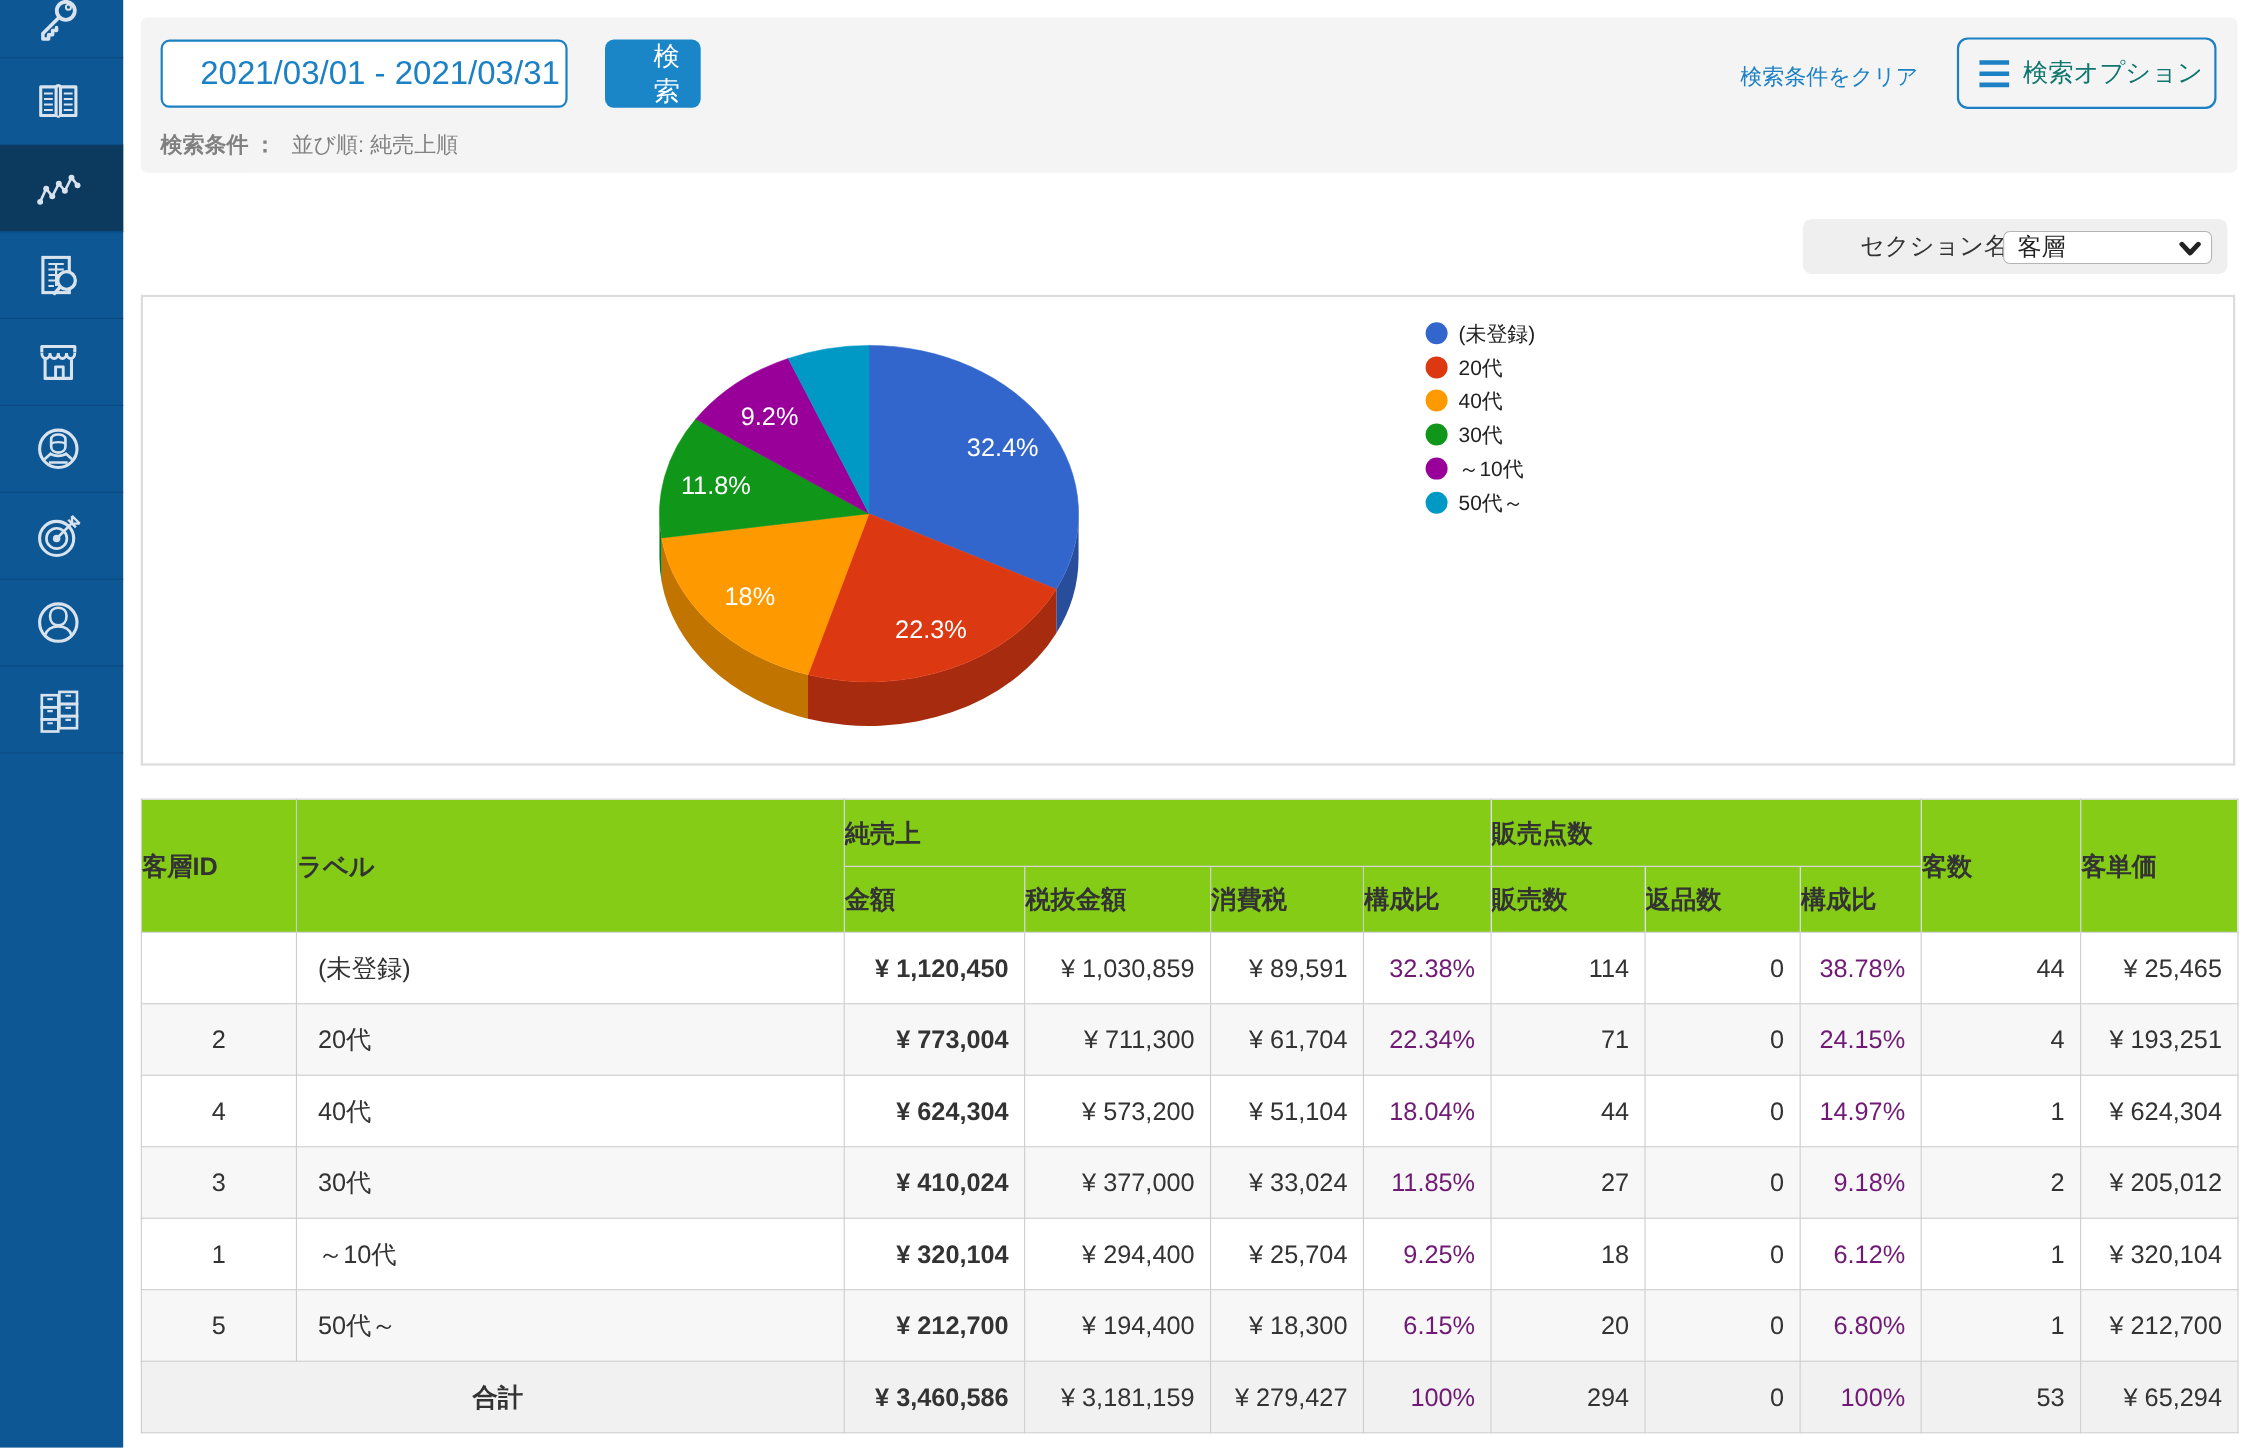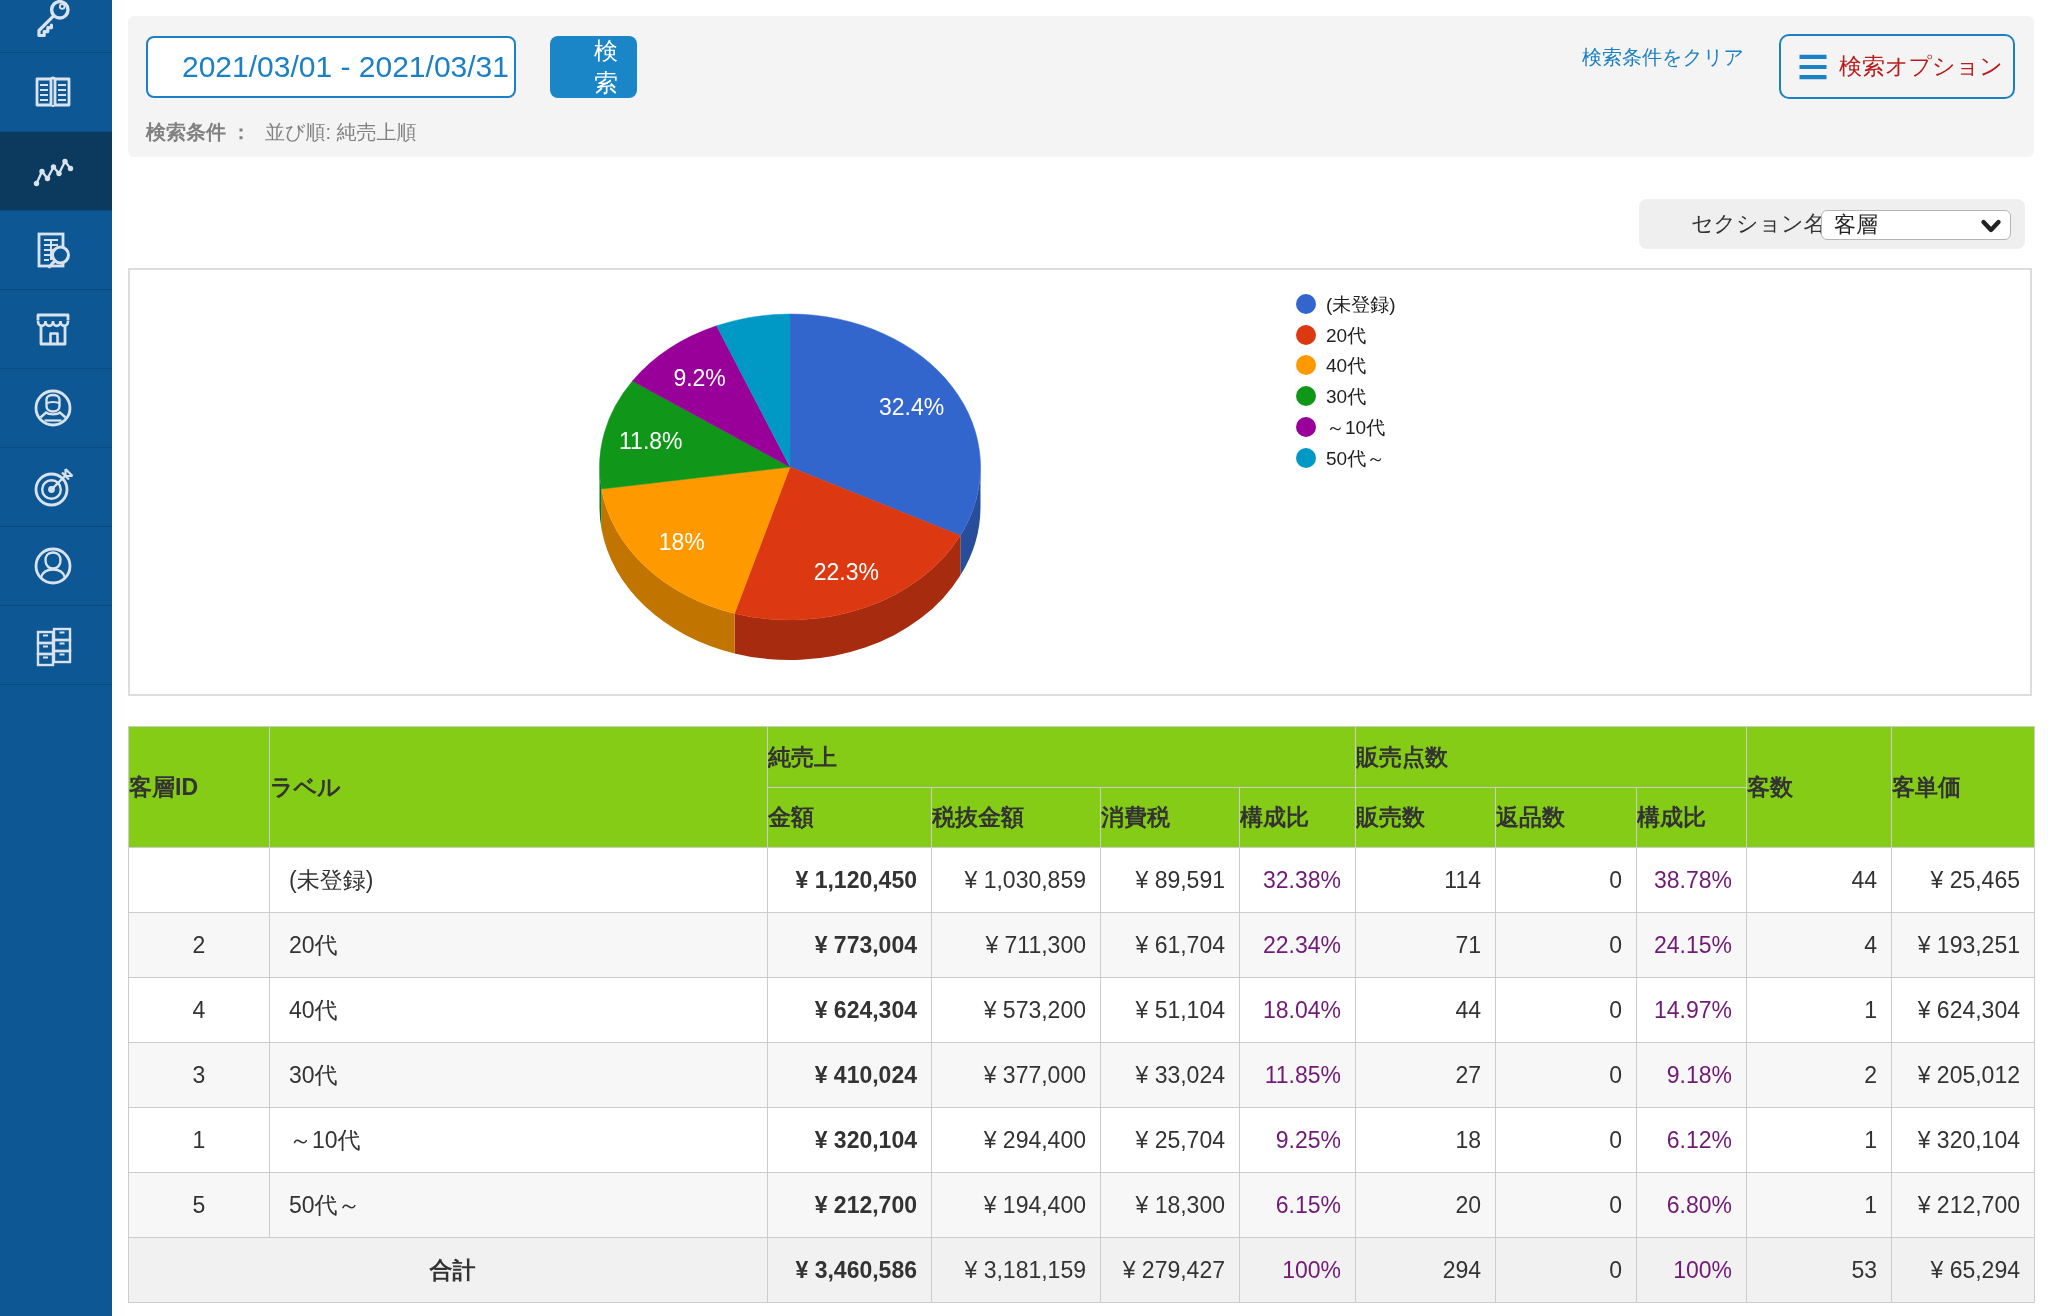--- a/index.html
+++ b/index.html
@@ -18,24 +18,24 @@
 
   
   #toppanel { position:absolute; left:128px; top:16px; width:1906px;
     height:141px; background:#f4f4f4; border-radius:6px; }
   #dateinput { position:absolute; left:18px; top:20px; width:370px; height:62px;
     background:#fff; border:2px solid #1b80c4; border-radius:8px;
     display:flex; align-items:center; color:#1b80c4; font-size:30px; white-space:nowrap; }
   #searchbtn { position:absolute; left:422px; top:20px; width:87px; height:62px;
     background:#1a86c8; border-radius:8px; color:#fff; font-size:24px;
     display:flex; align-items:center; justify-content:center;padding-left:44px; }
-  #clearlink { position:absolute; left:1454px; top:28px; color:#1b80c4;
+  #clearlink { position:absolute; left:1454px; top:40px; color:#1b80c4;
     font-size:20px; }
   #optbtn { position:absolute; left:1651px; top:18px; width:236px; height:65px;
-    border:2px solid #1b80c4; border-radius:10px; color:#b91c1c;
+    border:2px solid #1b80c4; border-radius:10px; color:#0f766e;
     font-size:23px; display:flex; align-items:center; white-space:nowrap; }
   #condline { position:absolute; left:18px; top:106px; font-size:20px;
     line-height:20px; color:#818181; }
   #condline b { margin-right:14px; }
 
   
   #sectionbox { position:absolute; left:1639px; top:199px; width:386px;
     height:50px; background:#efefef; border-radius:8px;
     display:flex; align-items:center; }
   #sectionbox .lbl { font-size:22px; color:#333; margin-left:52px; }

